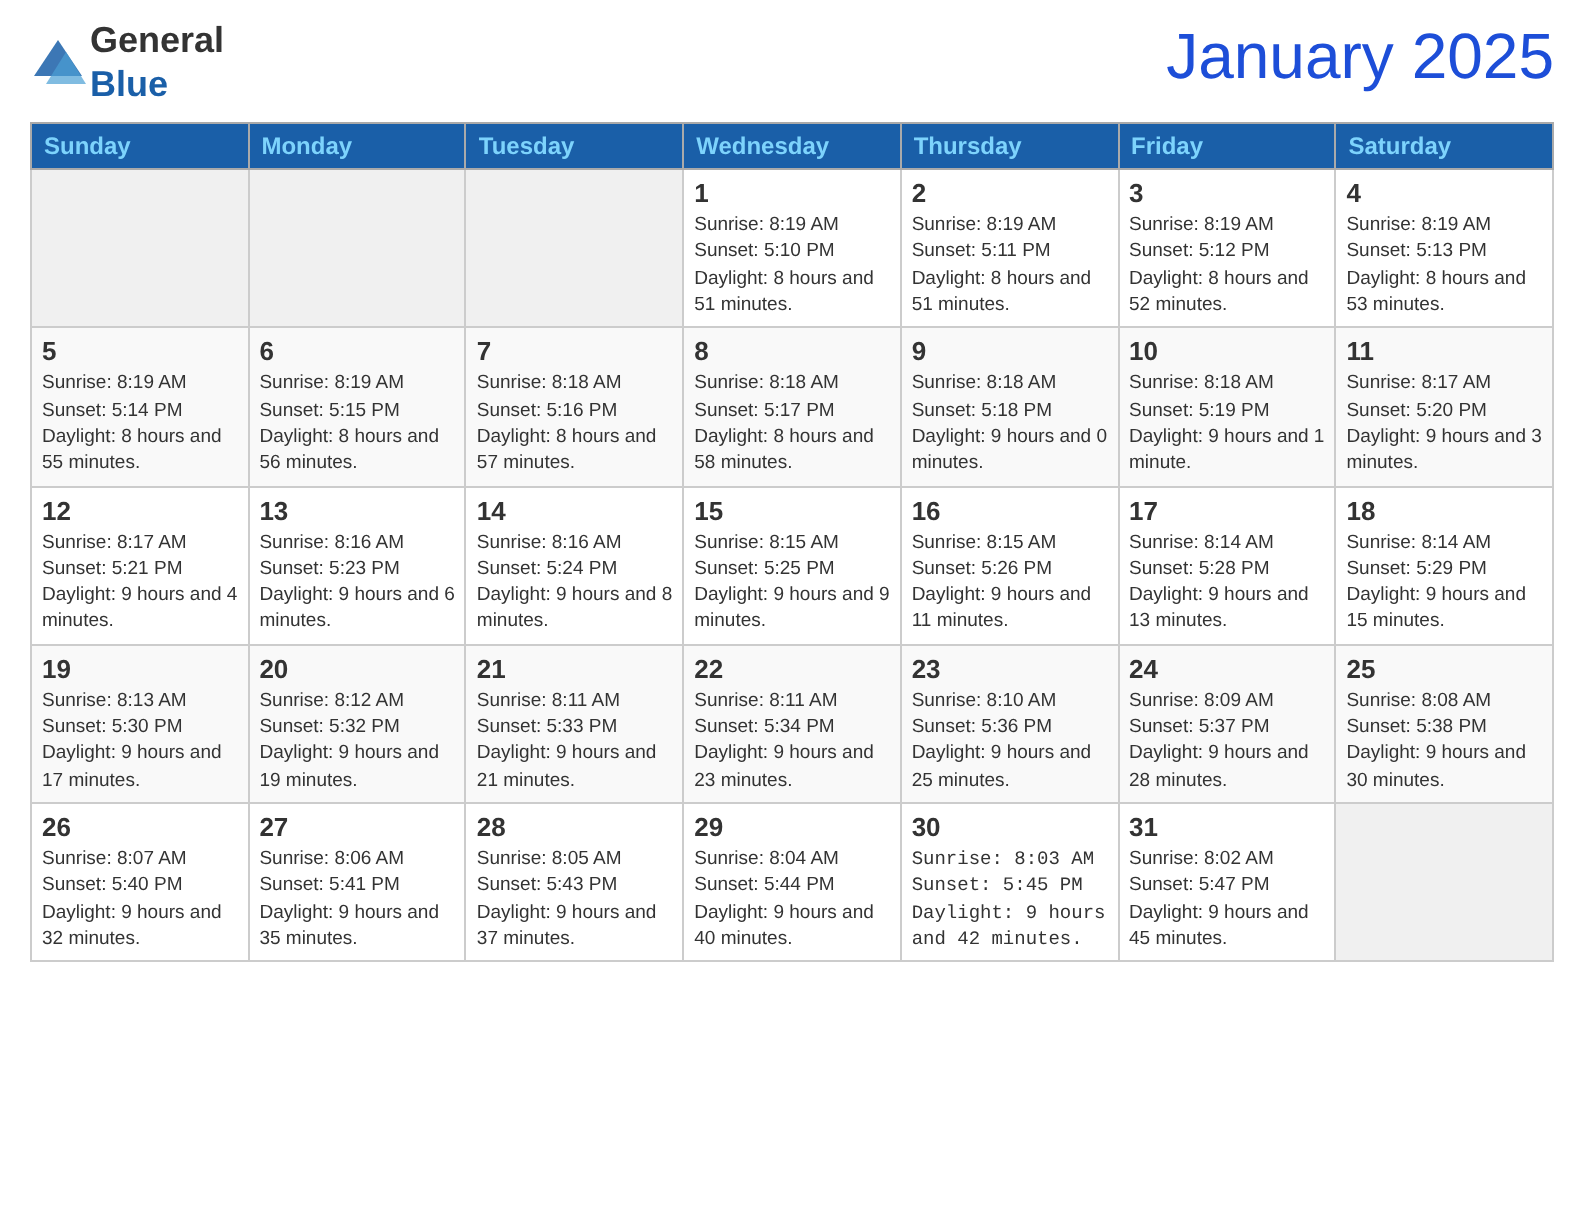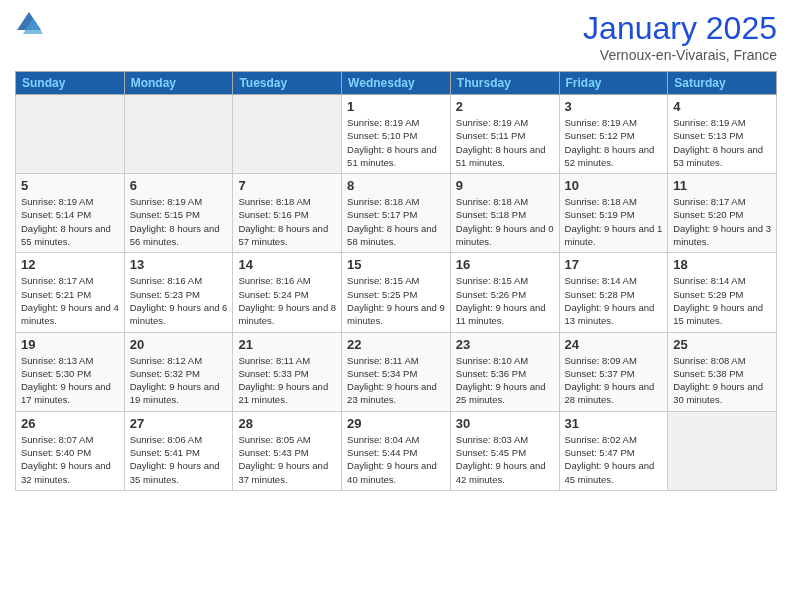--- a/index.html
+++ b/index.html
@@ -25,24 +25,27 @@
 </head>
 <body>
 
 <div class="page">
   <div class="header">
     <div class="logo">
       <svg class="logo-icon" viewBox="0 0 28 28">
         <polygon points="14,2 26,20 2,20" fill="#1a5fa8" opacity="0.85"></polygon>
         <polygon points="18,8 28,24 8,24" fill="#4a9fd4" opacity="0.7"></polygon>
       </svg>
+      <div class="logo-text">
+        <span class="logo-general">General</span><br>
+        <span class="logo-blue">Blue</span>
+      </div>
     </div>
     <div class="title-section">
       <div class="month-title">January 2025</div>
-      <div class="location">Vernoux-en-Vivarais, France</div>
     </div>
   </div>
 
   <table class="calendar">
     <thead>
       <tr>
       <th>Sunday</th>
           <th>Monday</th>
           <th>Tuesday</th>
           <th>Wednesday</th>
@@ -233,21 +236,21 @@
 Daylight: 9 hours and 37 minutes.</div>
           </td>
           <td>
             <div class="day-number">29</div>
             <div class="day-info" style="white-space: pre-line;">Sunrise: 8:04 AM
 Sunset: 5:44 PM
 Daylight: 9 hours and 40 minutes.</div>
           </td>
           <td>
             <div class="day-number">30</div>
-            <div class="day-info" style="white-space: pre-line;">Sunrise: 8:03 AM
+            <div class="day-info" style="white-space: pre-line; font-family: Liberation Mono, monospace;">Sunrise: 8:03 AM
 Sunset: 5:45 PM
 Daylight: 9 hours and 42 minutes.</div>
           </td>
           <td>
             <div class="day-number">31</div>
             <div class="day-info" style="white-space: pre-line;">Sunrise: 8:02 AM
 Sunset: 5:47 PM
 Daylight: 9 hours and 45 minutes.</div>
           </td>
           <td class="empty"></td>

